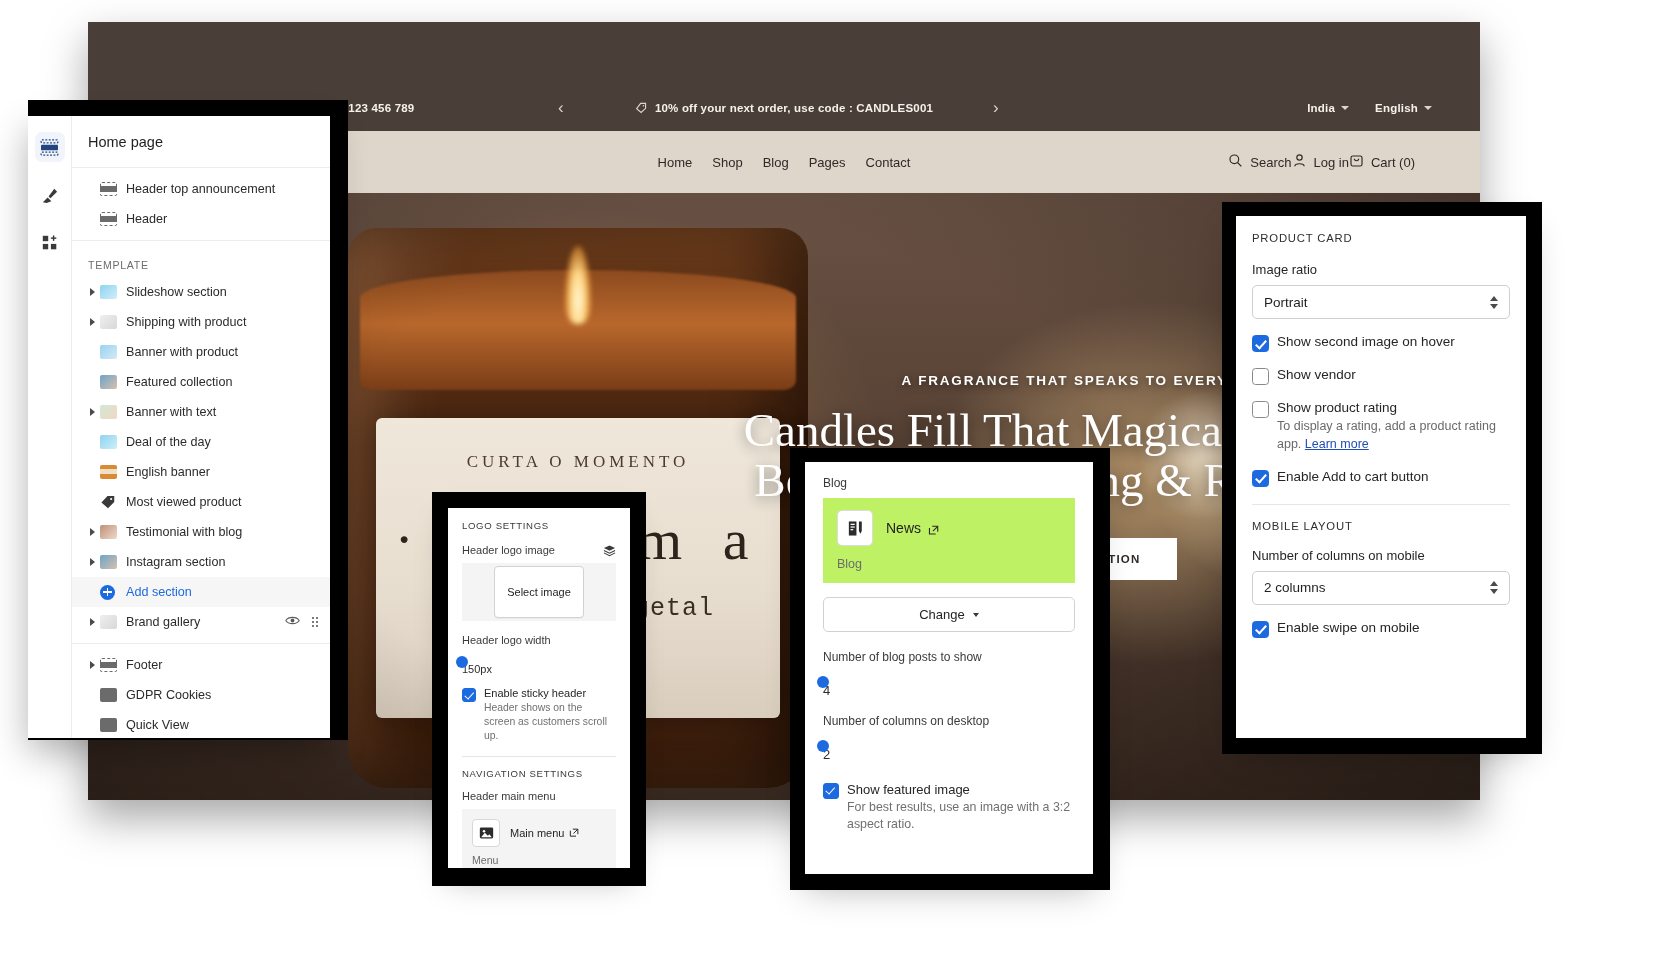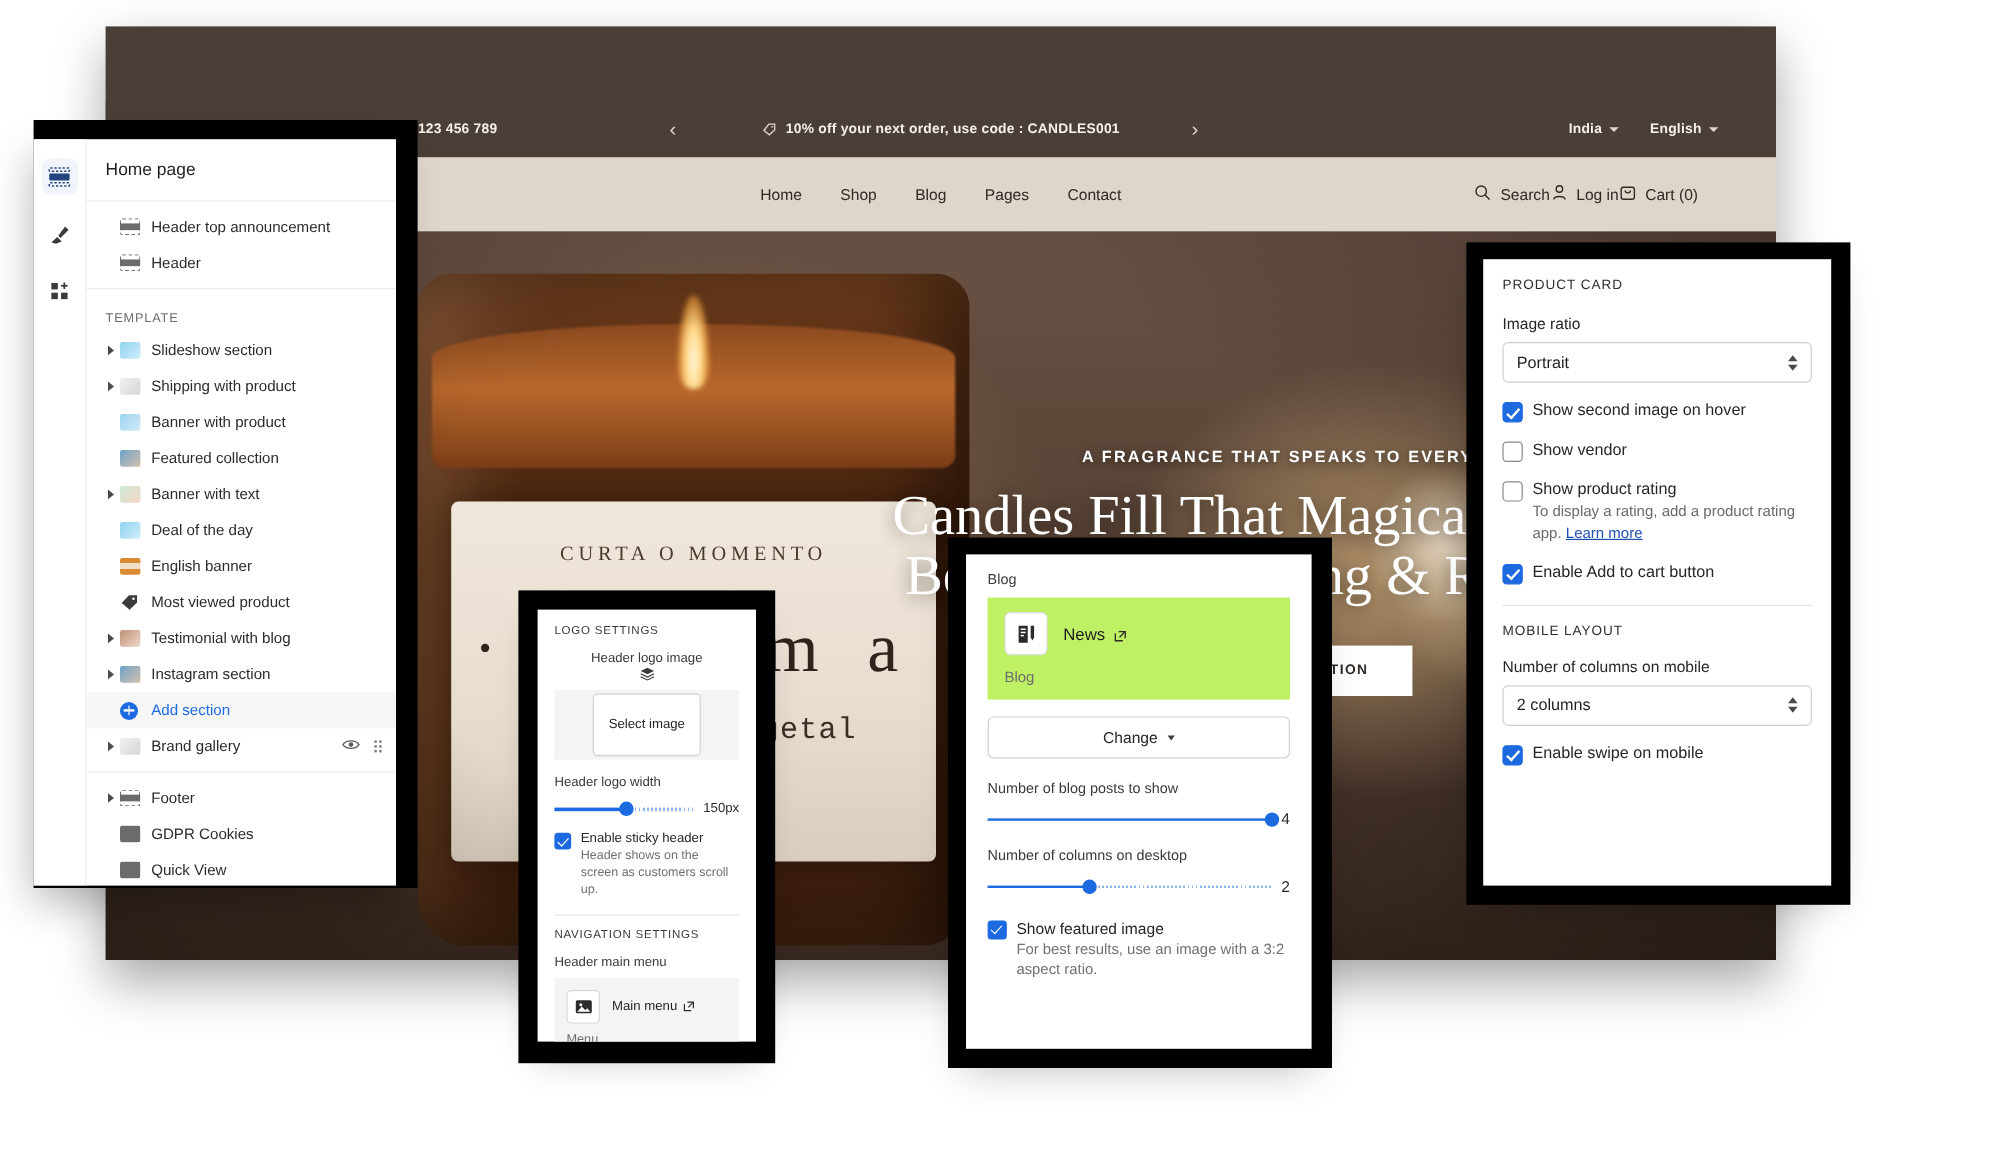--- a/index.html
+++ b/index.html
@@ -59,21 +59,21 @@
 
   
   .site-header {
     position: absolute; left: 0; top: 109px;
     width: 100%; height: 62px;
     background: #ded5cb;
     display: flex; align-items: center;
   }
   .site-nav {
     position: absolute; left: 0; right: 0;
-    display: flex; justify-content: center; gap: 32px;
+    display: flex; justify-content: center; gap: 20px;
     font-size: 13px; color: #2f2a26;
   }
   .site-nav a { cursor: pointer; }
   .header-actions {
     position: absolute; right: 65px;
     display: flex; align-items: center; 
     font-size: 13px; color: #2f2a26;
   }
   .ha { display: flex; align-items: center; gap: 7px; cursor: pointer; }
 
@@ -273,21 +273,21 @@
   .fld-label { font-size: 11px; color: #3a3a3a; }
   .img-well {
     background: #f4f4f4; height: 58px; margin-top: 7px;
     display: flex; align-items: center; justify-content: center;
   }
   .btn-sm {
     background: #fff; border: 1px solid #d2d2d2; border-radius: 4px;
     font-size: 11px; color: #252525; padding: 19px 12px; cursor: pointer;
     box-shadow: 0 1px 0 rgba(0,0,0,.04);
   }
-  .slider-row { display: flex; align-items: center; gap: 8px; margin-top: 9px; }
+  .slider-row { display: flex; align-items: flex-start; gap: 8px; margin-top: 9px; flex-direction: column; }
   .slider { position: relative; flex: 1; height: 14px; }
   .slider .track-done {
     position: absolute; left: 0; top: 6px; height: 2.5px; background: #1d6ae0;
   }
   .slider .track-rest {
     position: absolute; top: 6px; height: 2.5px;
     background: repeating-linear-gradient(90deg,#8fb6ea 0 1.5px, transparent 1.5px 3.4px);
     right: 0;
   }
   .slider .knob {
@@ -682,21 +682,21 @@
             </span>
           <span>Quick View</span>
         </div>
       </div>
     </div>
   </div>
 
   <div class="logo-panel">
     <div class="grp-title">LOGO SETTINGS</div>
 
-    <div style="display:flex;align-items:center;justify-content:space-between;margin-top:12px;flex-direction:column;">
+    <div style="display:flex;align-items:center;justify-content:space-between;margin-top:12px;">
       <span class="fld-label">Header logo image</span>
       <span class="stack-ico">
         <svg viewBox="0 0 14 14" width="13" height="13">
             <path d="M7 1.5 L13 4.4 L7 7.3 L1 4.4 Z" fill="#3a3a3a"></path>
             <path d="M1 7 L7 9.9 L13 7" fill="none" stroke="#3a3a3a" stroke-width="1.1"></path>
             <path d="M1 9.6 L7 12.5 L13 9.6" fill="none" stroke="#3a3a3a" stroke-width="1.1"></path>
           </svg>
       </span>
     </div>
 

